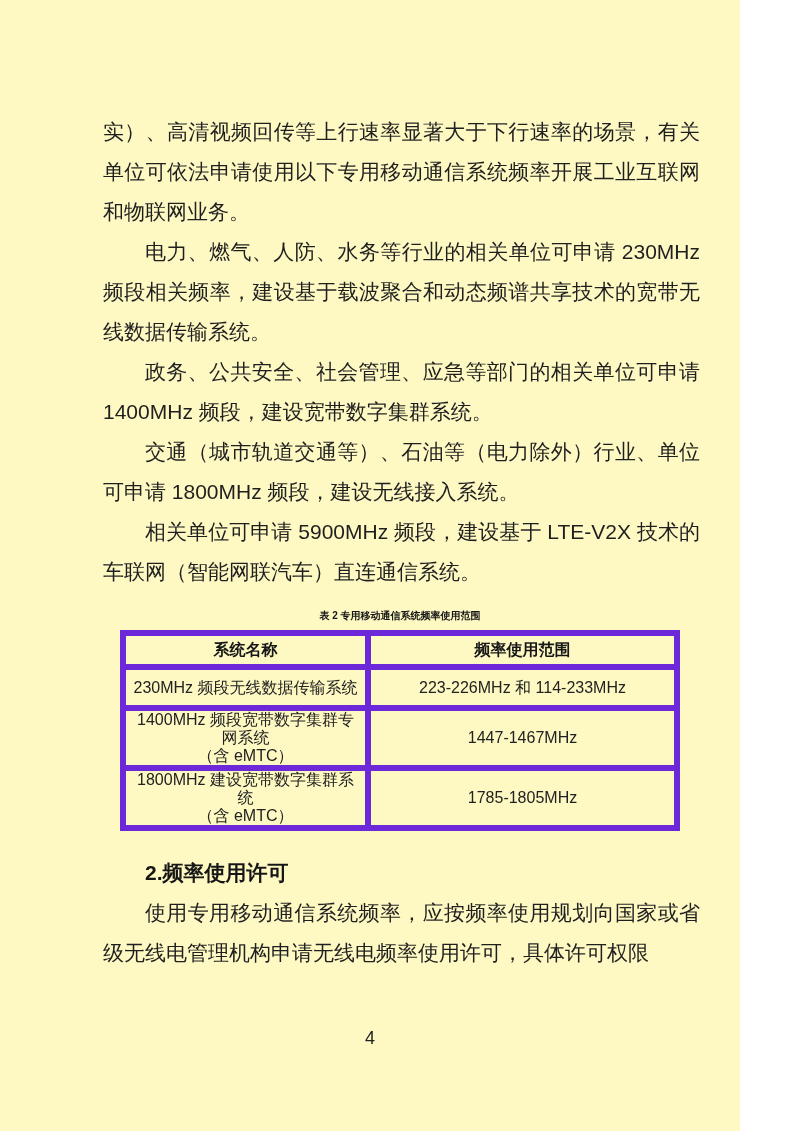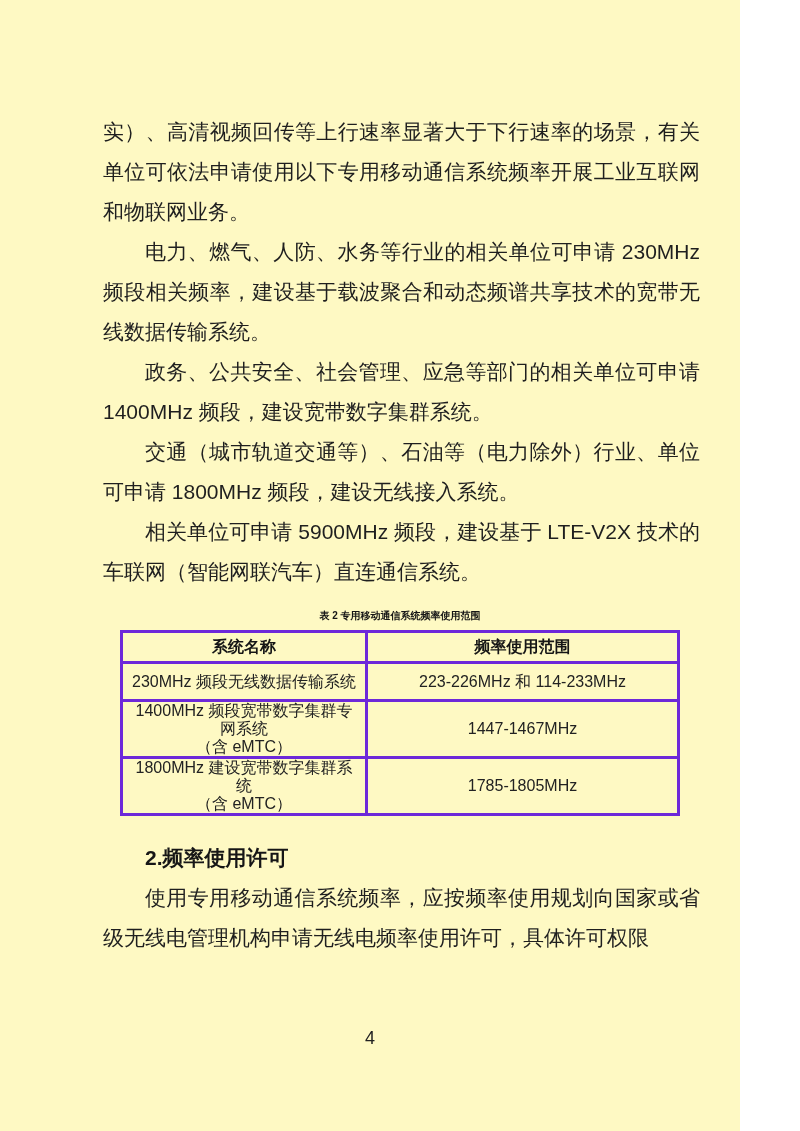--- a/index.html
+++ b/index.html
@@ -49,21 +49,21 @@
     text-align: center;
     color: #161616;
   }
   .freq-table {
     border-collapse: collapse;
     width: 560px;
     margin-left: 17px;
     table-layout: fixed;
   }
   .freq-table th, .freq-table td {
-    border: 3px solid #6d28d9;
+    border: 6px solid #6d28d9;
     text-align: center;
     vertical-align: middle;
     font-size: 16px;
     line-height: 18px;
     padding: 0 6px;
     color: #222222;
   }
   .freq-table th {
     height: 28px;
     font-weight: bold;

